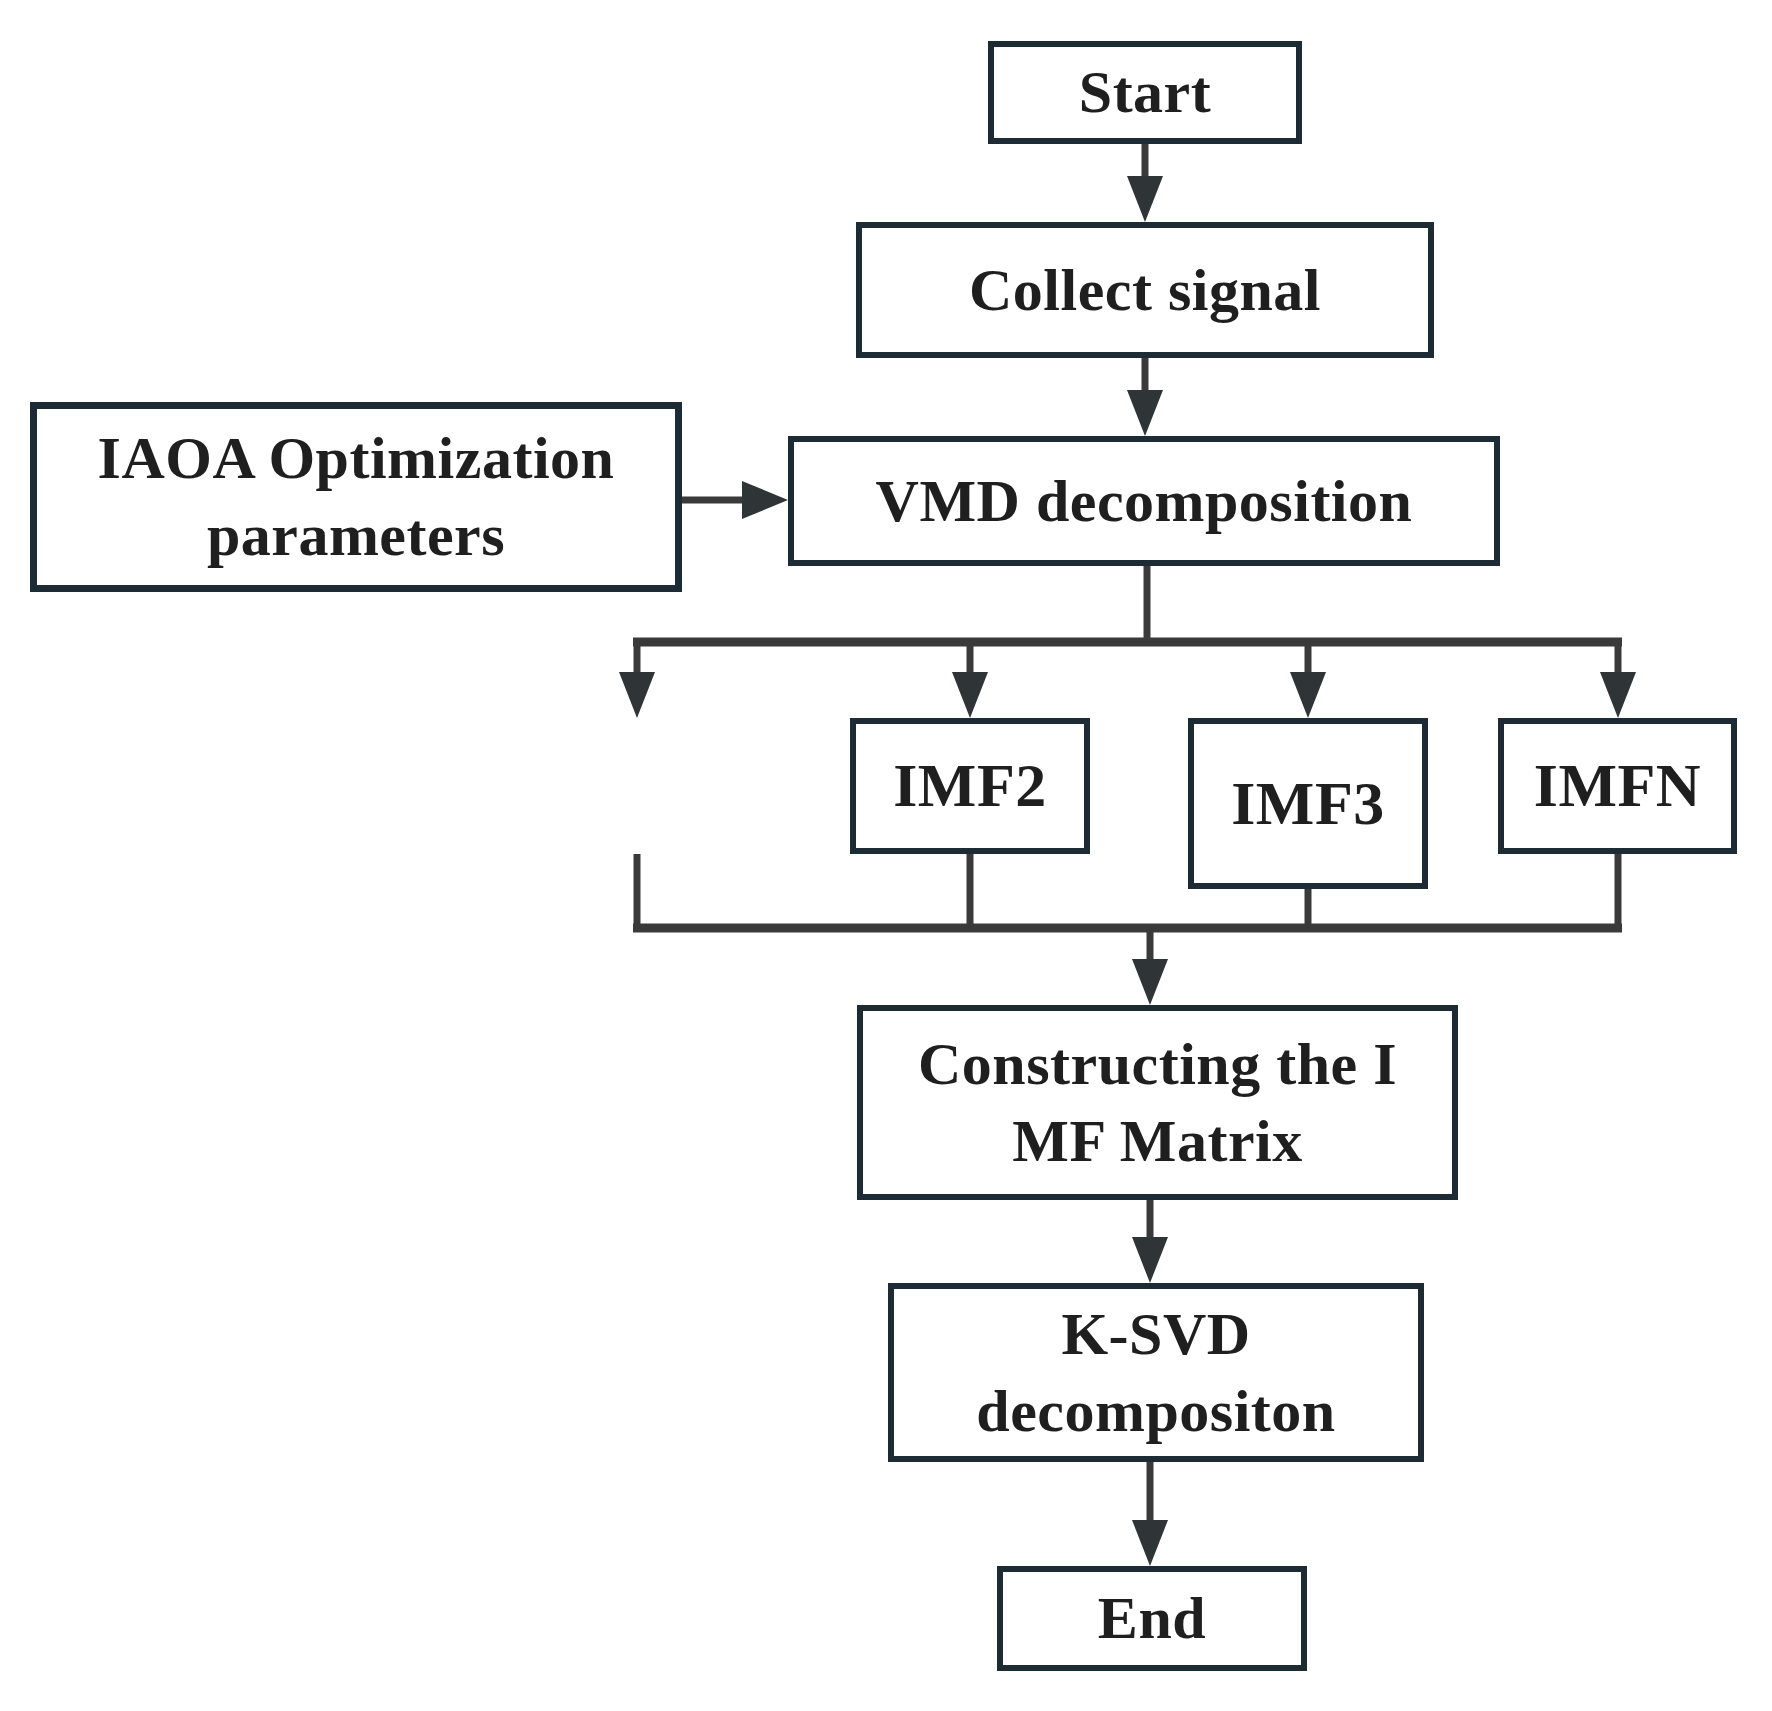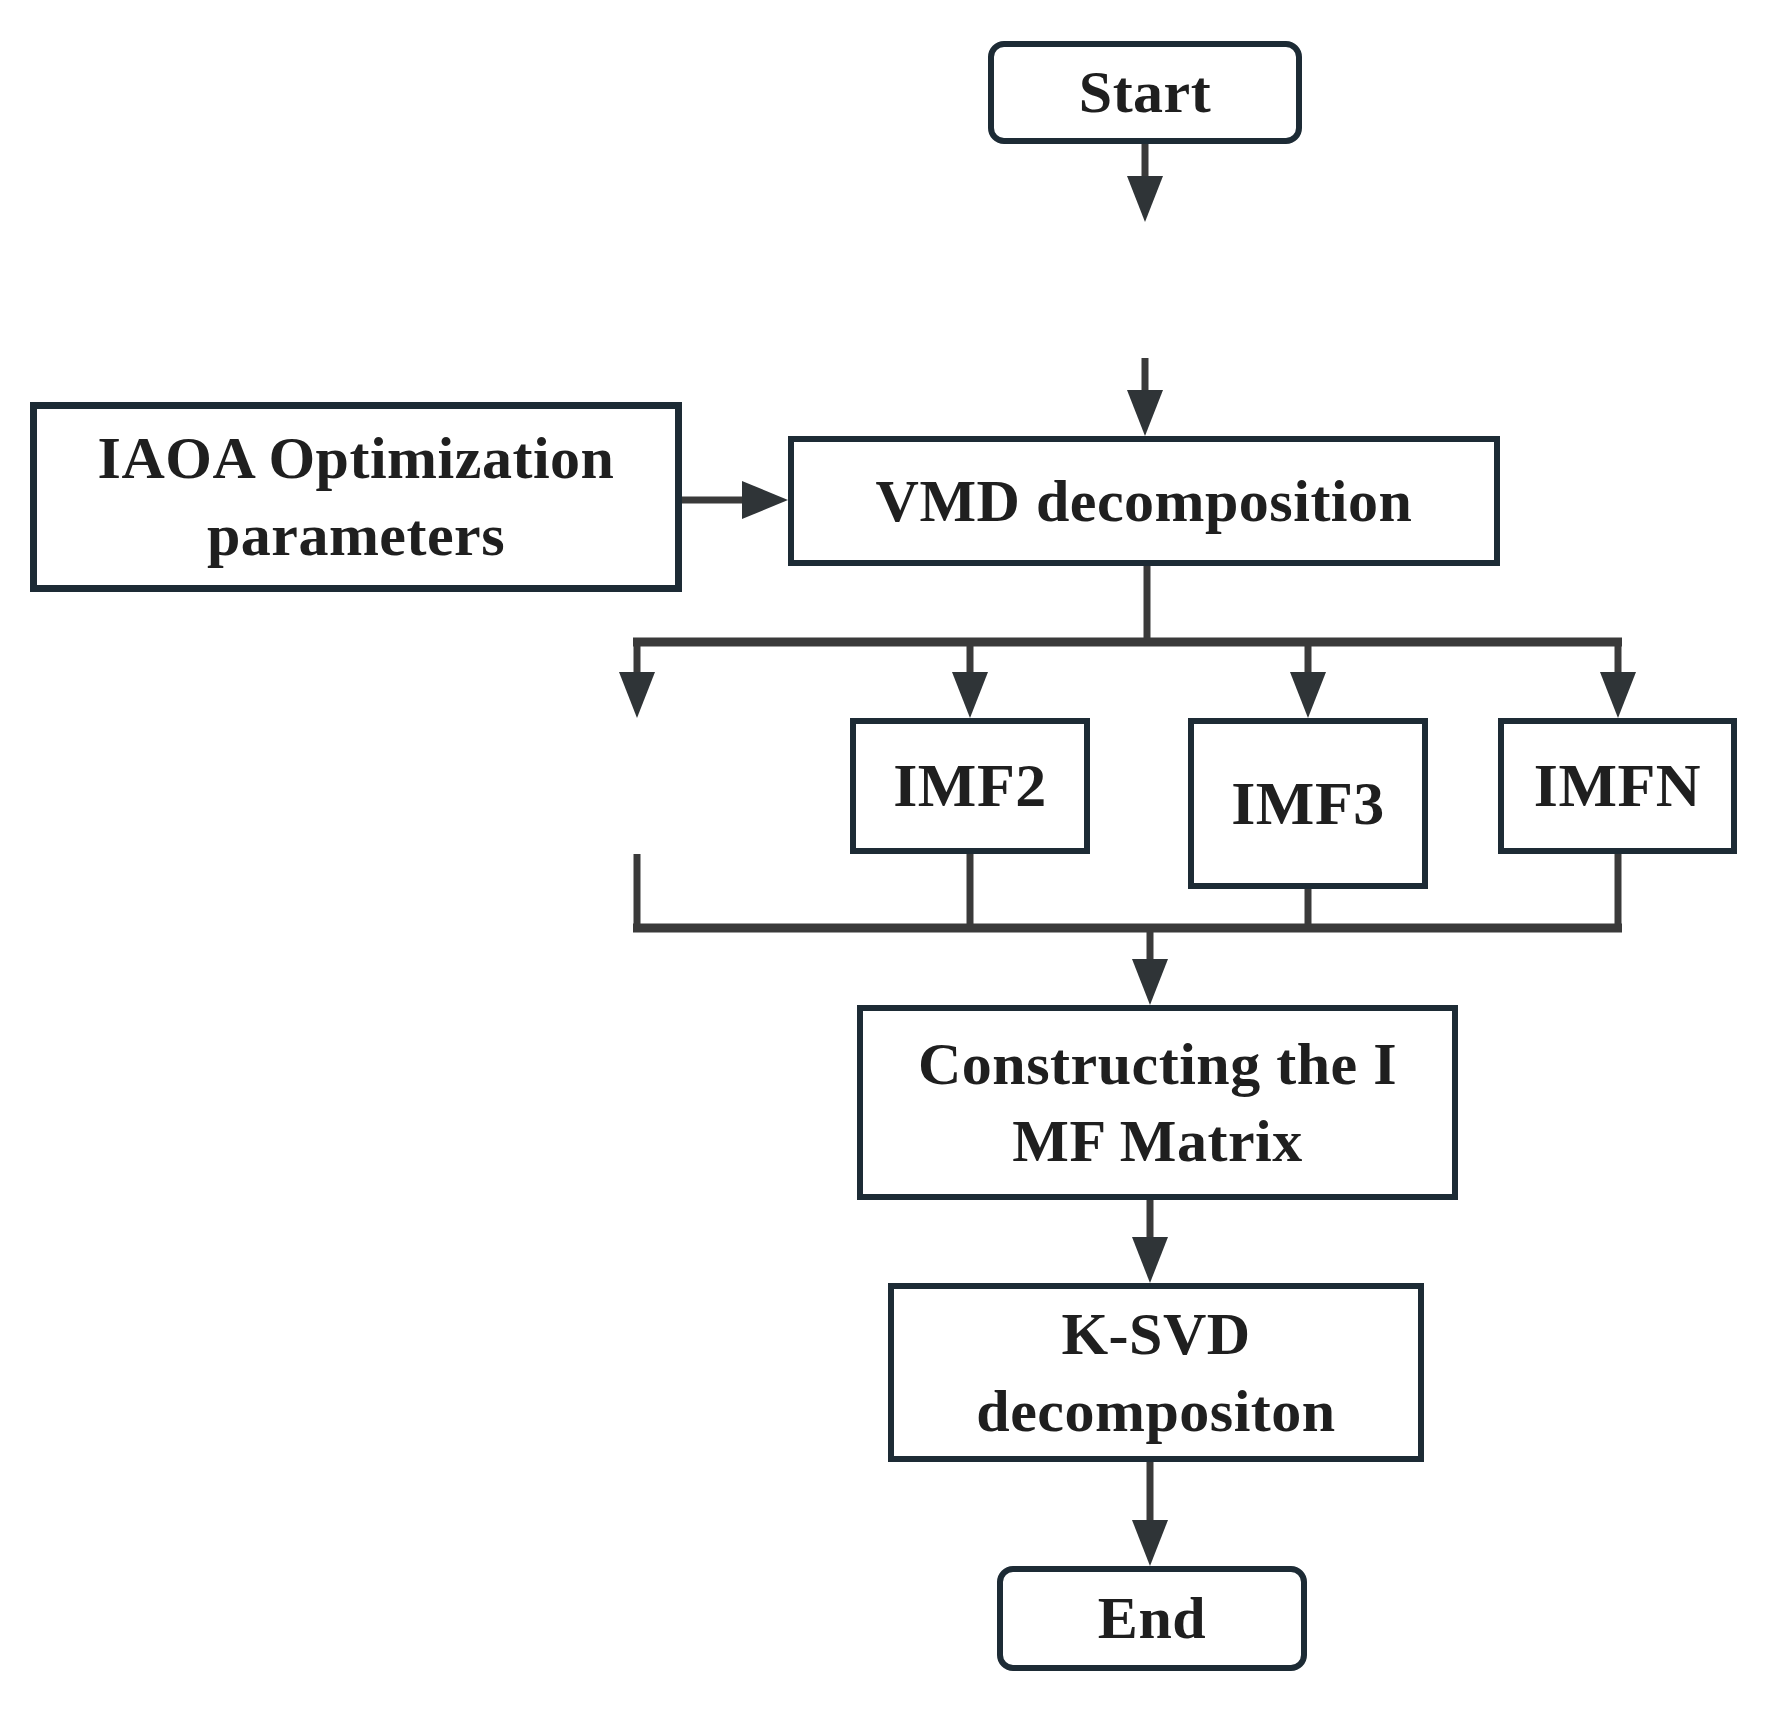--- a/index.html
+++ b/index.html
@@ -30,21 +30,21 @@
     border:6px solid var(--box-border);
     color:var(--text);
     display:flex;flex-direction:column;
     align-items:center;justify-content:center;
     text-align:center;
     font-weight:bold;
     font-size:60px;
     line-height:1.28;
     letter-spacing:0.5px;
   }
-  .node.rounded{border-radius:16px;text-align:center;}
+  .node.rounded{border-radius:0;text-align:center;}
   
   #node-start    {left:988px;  top:41px;   width:314px; height:103px;}
   #node-collect  {left:856px;  top:222px;  width:578px; height:136px;}
   #node-iaoa     {left:30px;   top:402px;  width:652px; height:190px;border-width:7px;}
   #node-vmd      {left:788px;  top:436px;  width:712px; height:130px;}
   #node-imf1     {left:518px;  top:718px;  width:239px; height:136px;font-size:62px;}
   #node-imf2     {left:850px;  top:718px;  width:240px; height:136px;font-size:62px;}
   #node-imf3     {left:1188px; top:718px;  width:240px; height:171px;font-size:62px;}
   #node-imfn     {left:1498px; top:718px;  width:239px; height:136px;font-size:62px;}
   #node-construct{left:857px;  top:1005px; width:601px; height:195px;}
@@ -117,20 +117,23 @@
     <g>
       <line x1="1150" y1="1462" x2="1150" y2="1524" stroke-width="7"></line>
       <polygon points="1132,1520 1168,1520 1150,1566"></polygon>
     </g>
   </svg>
 
   <div class="node rounded" id="node-start">
     <span class="line">Start</span>
   </div>
 
+  <div class="node" id="node-collect">
+    <span class="line">Collect signal</span>
+  </div>
 
   <div class="node" id="node-iaoa">
     <span class="line">IAOA Optimization</span>
     <span class="line">parameters</span>
   </div>
 
   <div class="node" id="node-vmd">
     <span class="line">VMD decomposition</span>
   </div>
 

